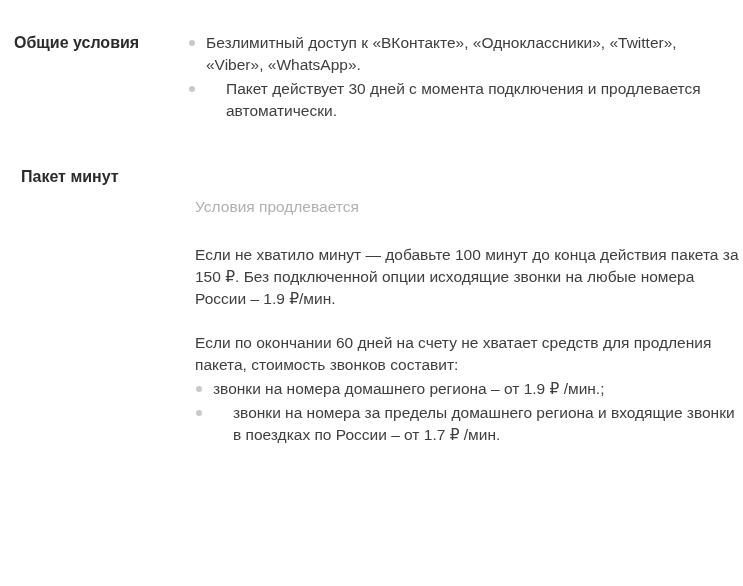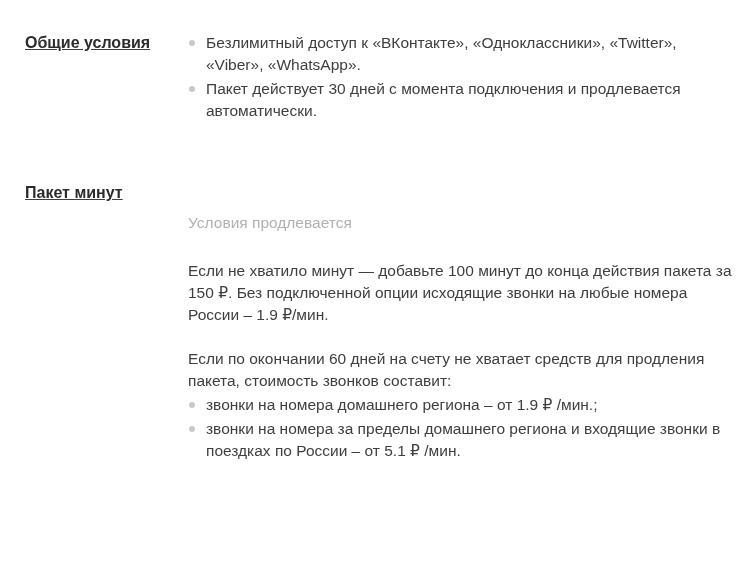--- a/index.html
+++ b/index.html
@@ -21,22 +21,21 @@
     box-sizing: border-box;
   }
   .row {
     display: flex;
     align-items: flex-start;
   }
   .label-col {
     flex: 0 0 188px;
     width: 188px;
     box-sizing: border-box;
-    padding-left: 25px;
-    text-decoration: underline;
+    padding-left: 14px;
   }
   .section-heading {
     margin: 0;
     font-size: 16px;
     line-height: 22px;
     font-weight: bold;
     color: var(--heading-text, #2b2b2b);
   }
   .content-col {
     width: 548px;
@@ -49,34 +48,36 @@
     list-style: none;
     margin: 0;
     padding: 0;
   }
   .bullet-item {
     display: flex;
     margin-bottom: 2px;
   }
   .bullet-item:last-child {
     margin-bottom: 0;
+    gap: 20px;
   }
   .dot {
     flex: 0 0 auto;
     width: 6px;
     height: 6px;
     border-radius: 50%;
     background: var(--bullet-dot, #c9c9c9);
     margin: 8px 11px 0 1px;
   }
   .bullet-text {
     display: block;
   }
   .section-minutes {
-    margin-top: 60px;
+    margin-top: 44px;
+    justify-content: flex-end;
   }
   .subheading {
     color: var(--muted-text, #b1b1b1);
     margin-top: 30px;
   }
   .option-paragraph {
     margin-top: 26px;
   }
   .renewal-paragraph {
     margin-top: 22px;
@@ -120,19 +121,19 @@
 
       <p class="renewal-paragraph">Если по окончании 60 дней на счету не хватает средств для продления пакета, стоимость звонков составит:</p>
 
       <ul class="bullet-list price-list">
         <li class="bullet-item">
           <span class="dot"></span>
           <span class="bullet-text">звонки на номера домашнего региона – от 1.9 ₽ /мин.;</span>
         </li>
         <li class="bullet-item">
           <span class="dot"></span>
-          <span class="bullet-text">звонки на номера за пределы домашнего региона и входящие звонки в поездках по России – от 5.1 ₽ /мин.</span>
+          <span class="bullet-text">звонки на номера за пределы домашнего региона и входящие звонки в поездках по России – от 1.7 ₽ /мин.</span>
         </li>
       </ul>
     </div>
   </section>
 
 </div>
 
 </body></html>

